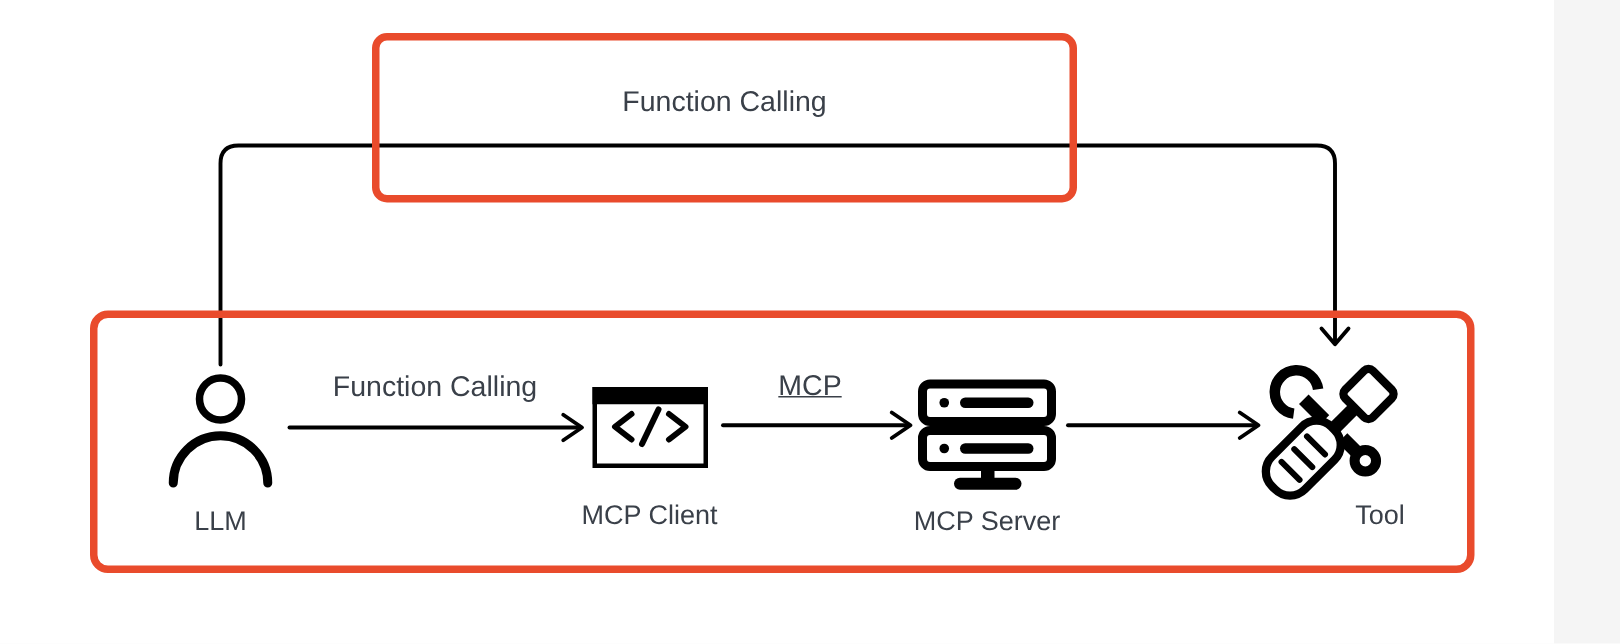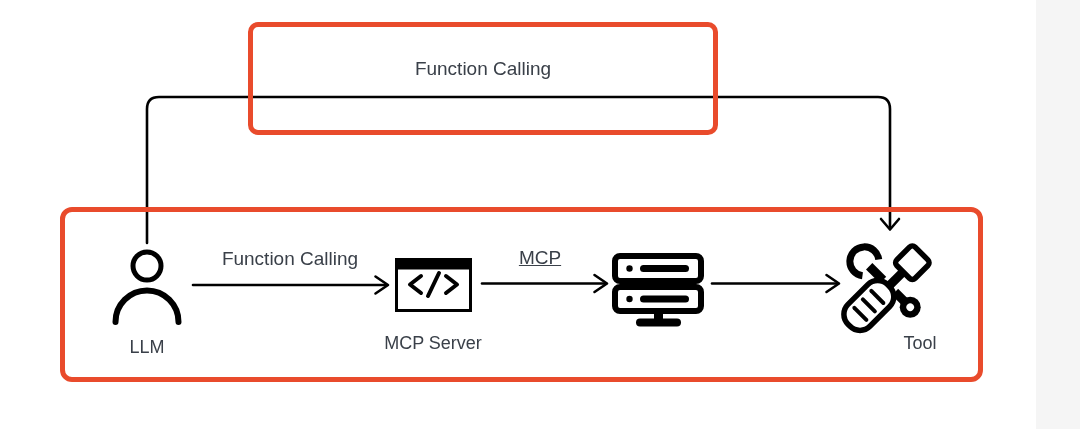--- a/index.html
+++ b/index.html
@@ -143,16 +143,17 @@
   <div class="redbox redbox--top">
     <span class="lbl--box-title">Function Calling</span>
   </div>
 
   <div class="redbox redbox--main"></div>
 
   <div class="lbl lbl--edge" style="left:290px; top:248px;">Function Calling</div>
   <div class="lbl lbl--edge" style="left:540px; top:247px;text-decoration:underline;">MCP</div>
 
   <div class="lbl lbl--node" style="left:147px; top:337px;">LLM</div>
-  <div class="lbl lbl--node" style="left:433px; top:333px;">MCP Server</div>
+  <div class="lbl lbl--node" style="left:433px; top:333px;">MCP Client</div>
+  <div class="lbl lbl--node" style="left:658px; top:337px;">MCP Server</div>
   <div class="lbl lbl--node" style="left:920px; top:333px;">Tool</div>
 
 </div>
 
 </body></html>

